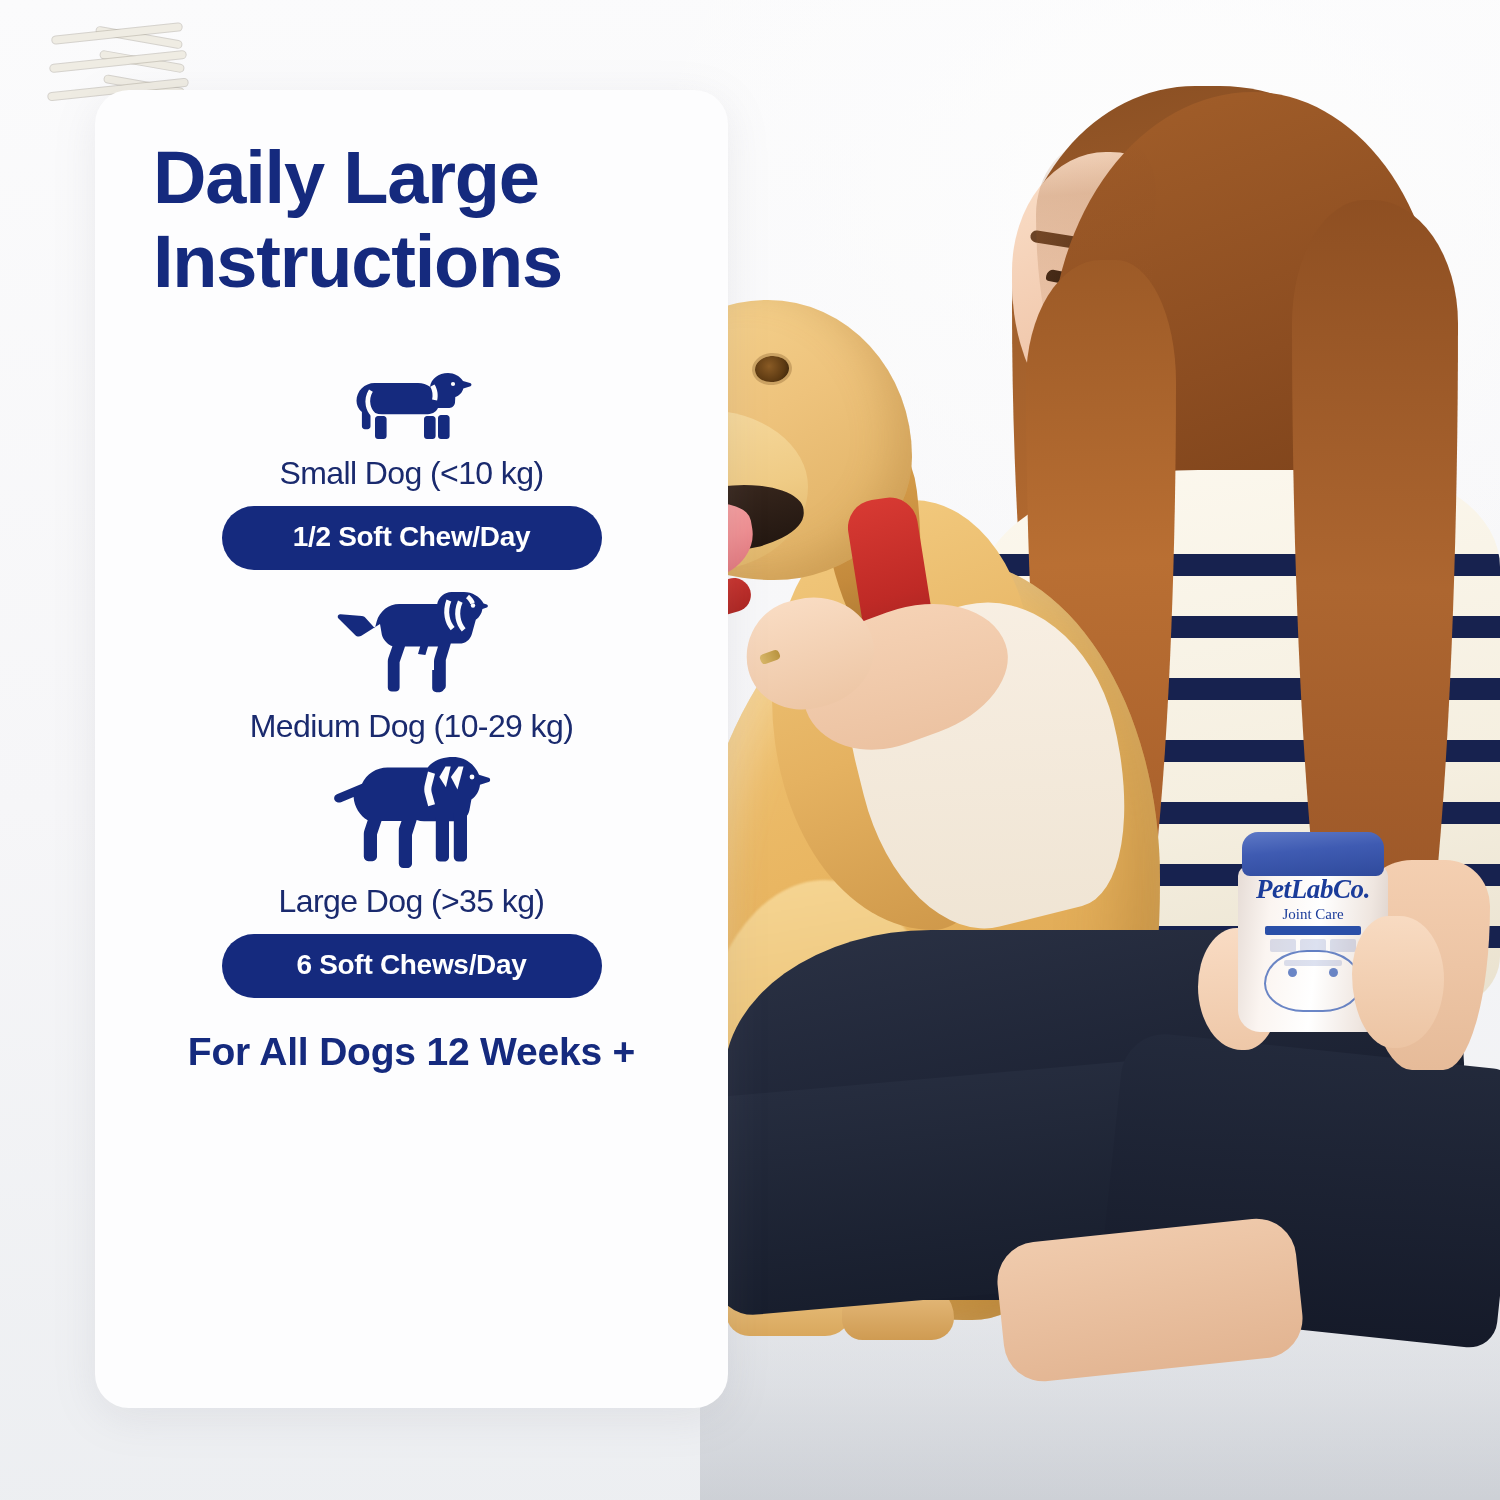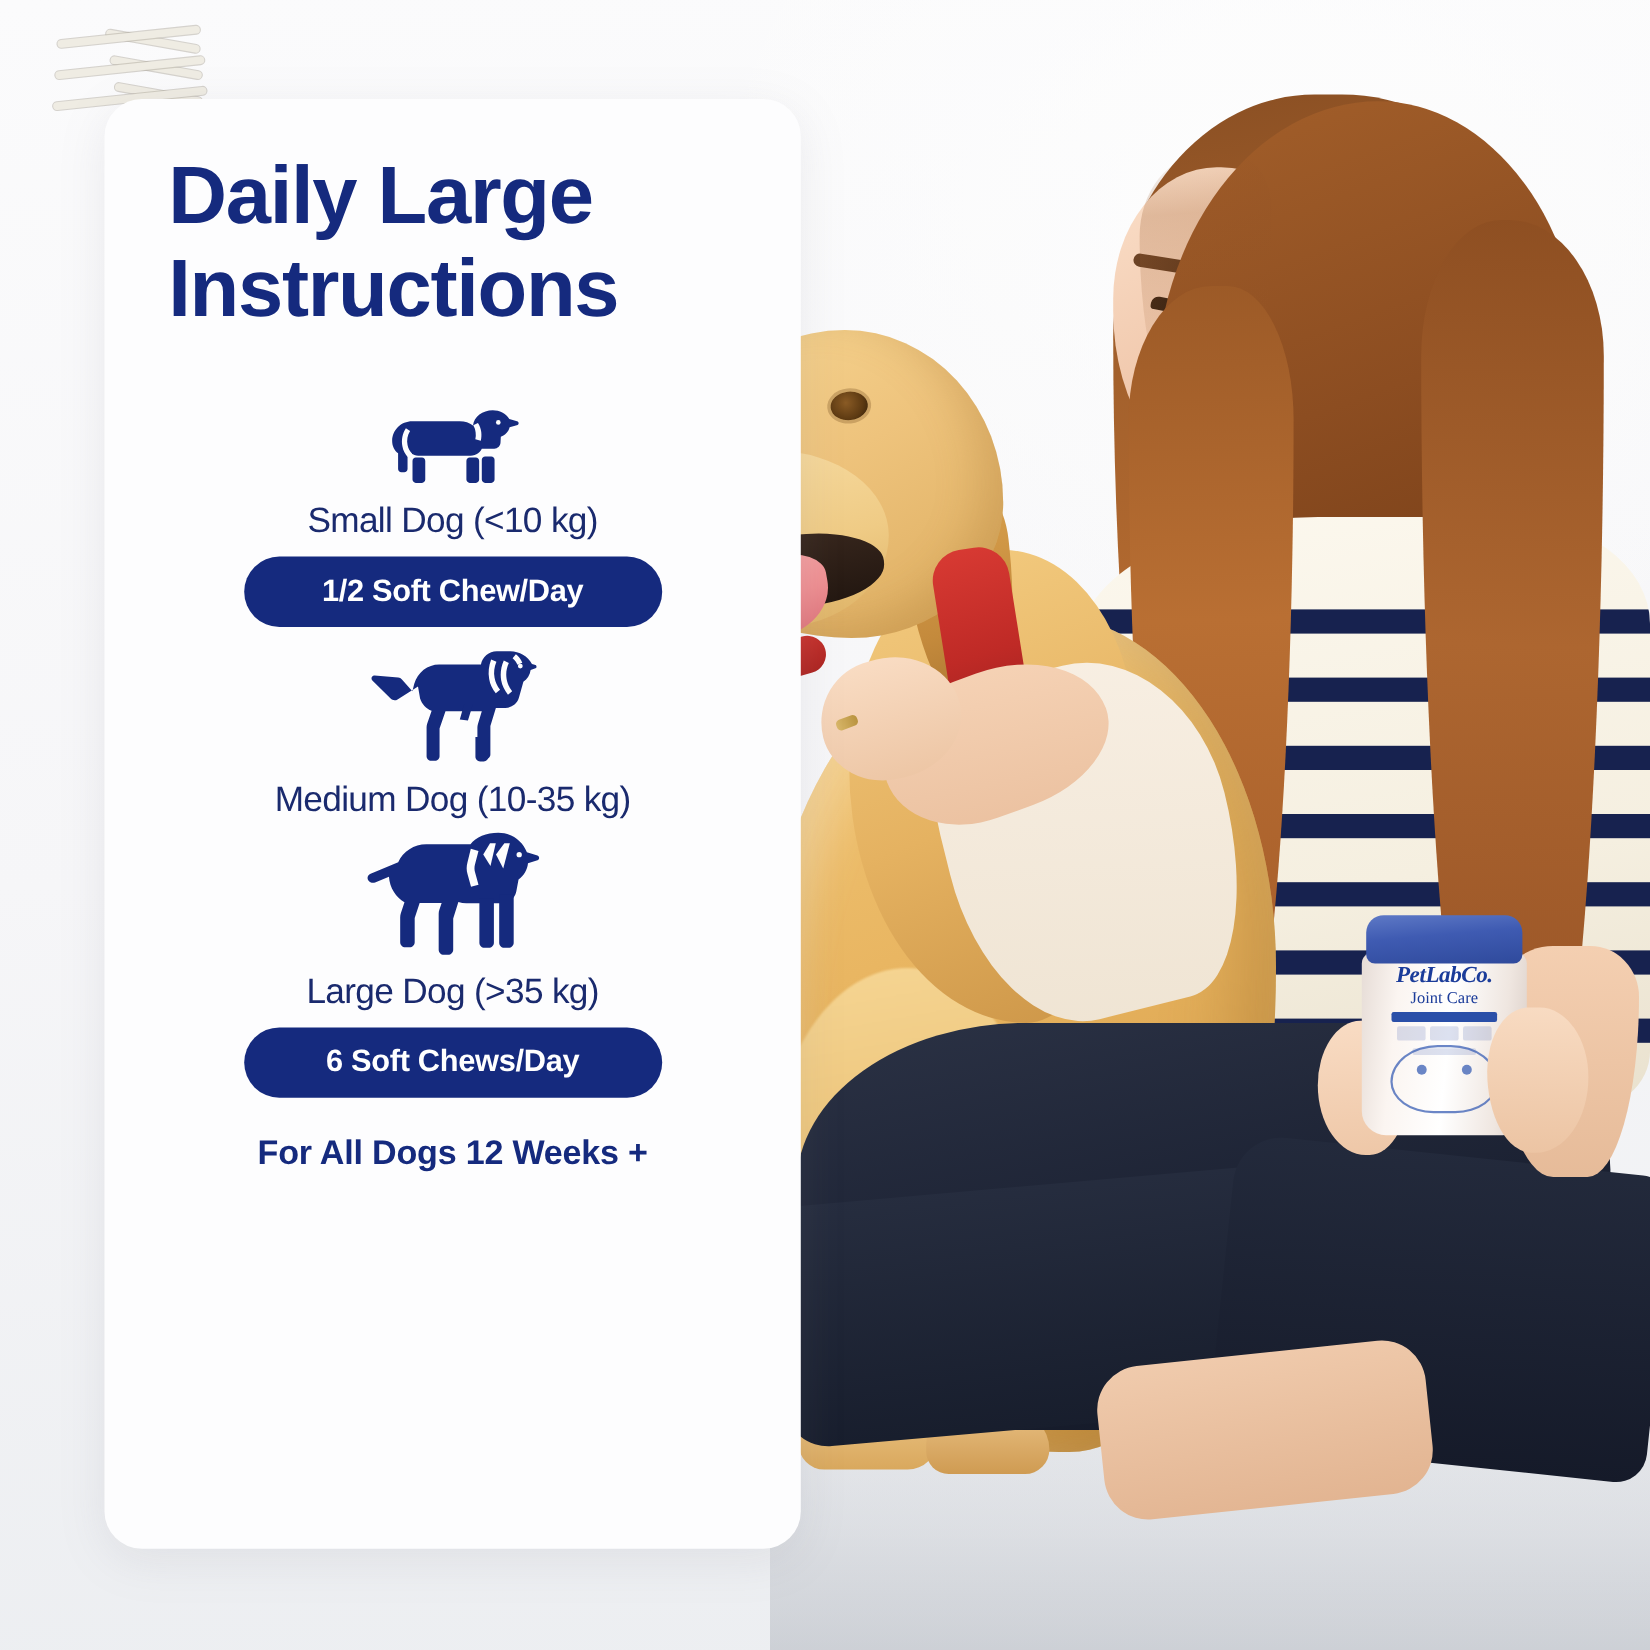--- a/index.html
+++ b/index.html
@@ -288,21 +288,21 @@
   }
   .jar-body {
     position: absolute; left: 0; top: 34px; width: 150px; height: 166px;
     background: linear-gradient(96deg, #e6dcd6 0%, #fbf5f1 22%, #ffffff 52%, #efe6e0 82%, #d9cdc6 100%);
     border-radius: 10px 10px 22px 22px;
   }
   .jar-label { position: absolute; left: 0; top: 42px; width: 150px; text-align: center; }
   .jar-brand {
     font-family: "Liberation Serif", serif;
     font-weight: bold; font-style: italic;
-    font-size: 21px; color: #1b3c9a; letter-spacing: -.4px;
+    font-size: 27px; color: #1b3c9a; letter-spacing: -.4px;
   }
   .jar-product {
     font-family: "Liberation Serif", serif;
     font-size: 15px; color: #1b3c9a; margin-top: 1px;
   }
   .jar-strip {
     margin: 3px auto 0; width: 96px; height: 9px;
     background: #2a4fa8; border-radius: 2px;
   }
   .jar-specs {
@@ -376,21 +376,21 @@
     font-weight: bold;
     letter-spacing: -.3px;
     padding: 15px 40px 17px;
     border-radius: 999px;
     min-width: 380px;
   }
 
   .footnote {
     text-align: center;
     color: #152a7e;
-    font-size: 31px;
+    font-size: 39px;
     font-weight: bold;
     letter-spacing: -.2px;
     margin-top: 18px;
   }
 </style>
 </head>
 <body>
 
 <div id="stage">
 
@@ -510,21 +510,21 @@
             <g fill="#152a7e">
               <path d="M128 2c8 0 16 4.5 19.6 11.6l3.2 1c1.4.5 1.4 2.5 0 3l-4.4 1.4c-.6 4.4-3 8.3-6.6 10.8l-4 14.4c-1.6 5.6-6.6 9.4-12.4 9.4h-8.6l-5 16.4v26c0 2.3-1.9 4.2-4.2 4.2h-3.4c-2.3 0-4.2-1.9-4.2-4.2V71.4c0-1.1.2-2.2.5-3.3l3.5-11.5H69l-5.4 15.6v25.2c0 2.3-1.9 4.2-4.2 4.2H56c-2.3 0-4.2-1.9-4.2-4.2V71.2c0-1.2.2-2.4.6-3.5l4-11.5c-5-2-8.9-6.1-10.5-11.3L44 34 25.4 45.8c-2 1.3-4.6 1-6.3-.7L2.5 28.6c-1.7-1.7-.4-4.6 2-4.4L26 26c1.3.1 2.5.7 3.4 1.7l9.5 10.6 1.7-6.6C43.6 21 52.8 14 63.2 14h38c1.3-6.9 7.3-12 14.4-12h12.4z"></path>
               <path d="M86 50h8l-4.6 15-7.4-1 4-14zM100 80h8v18c0 2.3-1.9 4.2-4.2 4.2h-3.4c-2.3 0-4.2-1.9-4.2-4.2V80h3.8z"></path>
               <path fill="#fdfdfe" d="M110.5 9.5l4.8 2c-2 4.6-2.6 9.7-1.7 14.7.7 4 2.4 7.7 5 10.8l-3.9 3.3c-3.1-3.7-5.2-8.2-6-13-1.1-6.1-.3-12.3 1.8-17.8z"></path>
               <path fill="#fdfdfe" d="M122 10.5l4.6 2.2c-2.2 4.6-2.9 9.8-2 14.8.7 4 2.4 7.7 5 10.8l-3.8 3.2c-3.2-3.7-5.3-8.2-6.2-13-1-6-.2-12.2 2.4-18z"></path>
               <path fill="#fdfdfe" d="M133 4.8c2.6 2 4.6 4.7 5.8 7.8l-4.4 1.7c-.9-2.4-2.4-4.4-4.4-6l3-3.5z"></path>
               <circle fill="#fdfdfe" cx="137" cy="15.5" r="2.2"></circle>
             </g>
           </svg>
         </div>
-        <div class="row-label">Medium Dog (10-35 kg)</div>
+        <div class="row-label">Medium Dog (10-29 kg)</div>
       </div>
 
       <div class="row">
         <div class="icon-box">
           <svg width="162" height="114" viewBox="0 0 162 114">
             <g fill="#152a7e">
               <path d="M122 2c12 0 22 7.4 26 17.8l9.6 3c2 .7 2 3.5 0 4.2l-8.6 2.8c-.6 6-3.8 11.4-8.6 14.8l-2 10.6c-1.2 6.4-6.8 11-13.4 11H93c-2.5 0-5-.4-7.3-1.2l-4.7 15v28.4c0 2.6-2.1 4.6-4.6 4.6h-4c-2.6 0-4.6-2-4.6-4.6V75.6c0-1.3.2-2.6.7-3.8l2-5.8H50.5l-4.5 13.6v22c0 2.6-2.1 4.6-4.6 4.6h-4c-2.6 0-4.6-2-4.6-4.6V79c0-1.2.2-2.5.6-3.7l3.3-10C29 60.8 23.2 52 22.6 42L10 47.2c-2.2.9-4.7.2-6.1-1.7-1.6-2.2-.6-5.3 2-6.2L31 28.8C35.5 19 45.4 12.5 56.5 12.5h40.2C101.4 6 111.3 2 122 2z"></path>
               <path d="M108 62h10v40c0 2.6-2.1 4.6-4.6 4.6h-4c-2.6 0-4.6-2-4.6-4.6V62h3.2zM126 58h10v44c0 2.6-2.1 4.6-4.6 4.6h-4c-2.6 0-4.6-2-4.6-4.6V58h3.2z"></path>
               <path fill="#fdfdfe" d="M97 16.5l7 2.2-3.2 12.2c-.6 2.2-.6 4.6 0 6.8l3.2 11.6-6.8 1.9-3.2-11.6c-1-3.5-1-7.3 0-10.8L97 16.5z"></path>
               <path fill="#fdfdfe" d="M114.5 11.5h5.2l-4.8 20.8-6.6-10.4 6.2-10.4z"></path>

